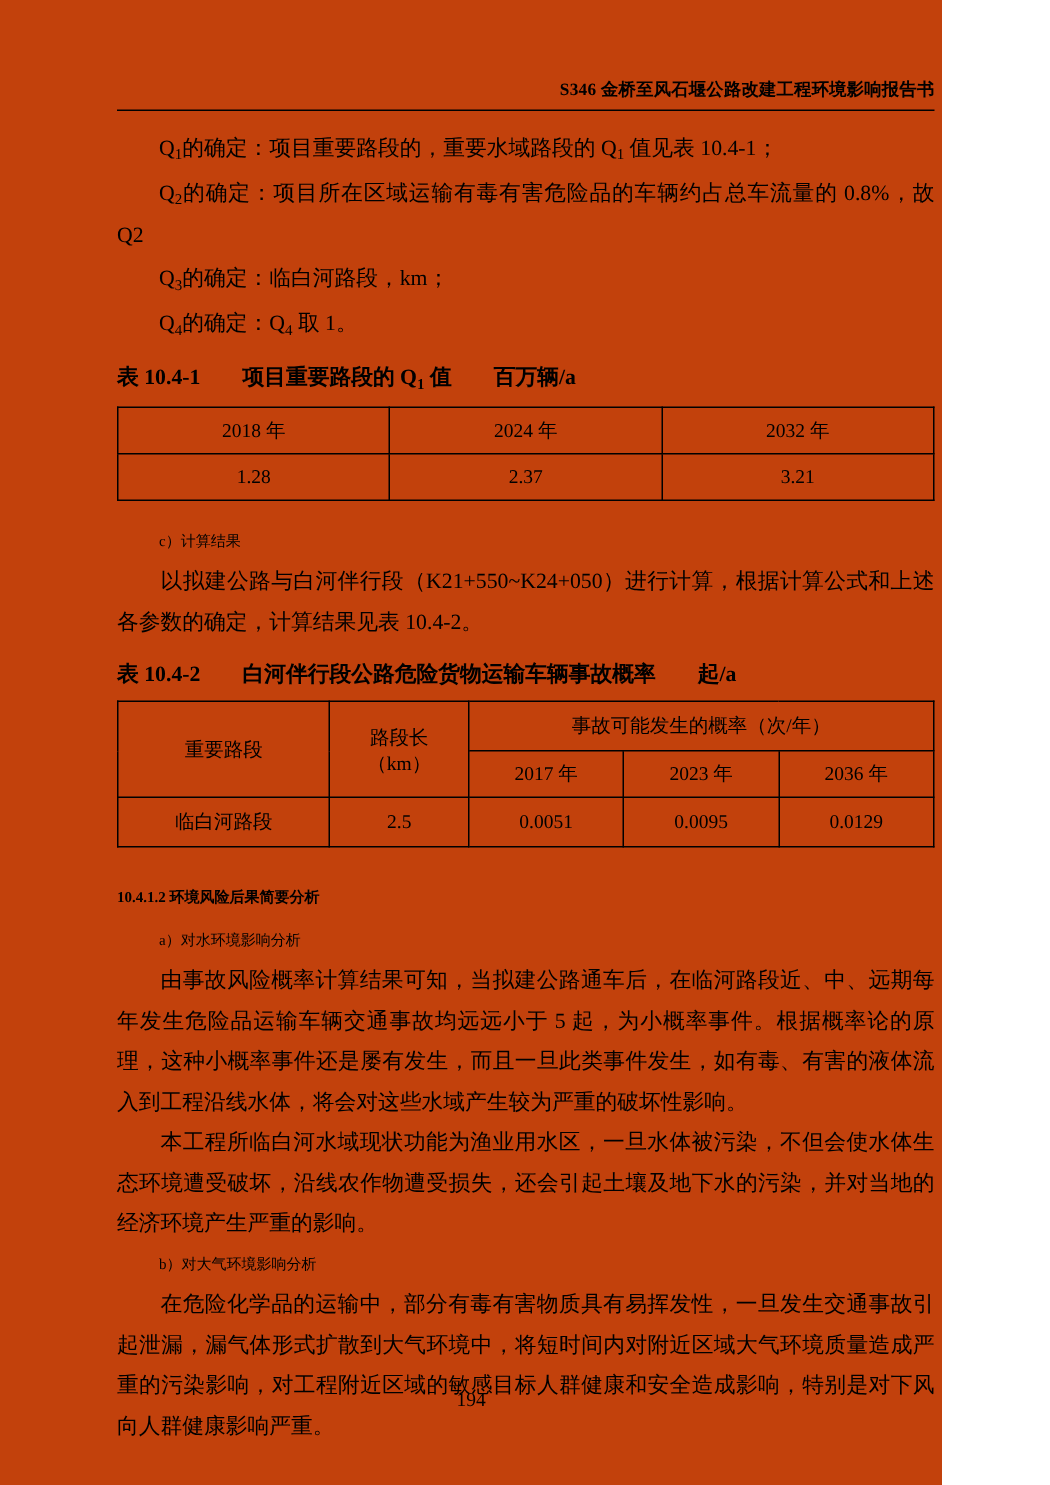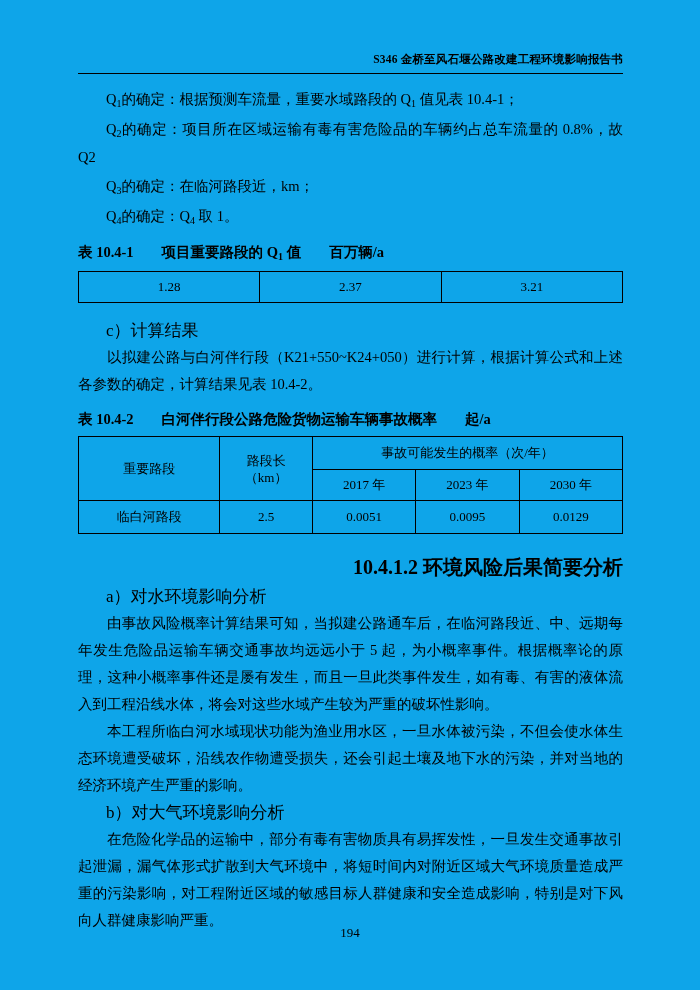--- a/index.html
+++ b/index.html
@@ -8,25 +8,25 @@
   }
   body {
     width: 700px;
     height: 990px;
     background: #ffffff;
     font-family: "Liberation Serif", "DejaVu Serif", serif;
     color: #000000;
   }
   .page {
     position: relative;
-    width: 700px;
+    width: 628px;
     height: 990px;
     box-sizing: border-box;
     padding: 16px;
-    background: #0ea5e9;
+    background: #c2410c;
   }
   .content {
     position: absolute;
     left: 78px;
     top: 52px;
     width: 545px;
   }
   .header {
     text-align: right;
     font-size: 11.5px;
@@ -84,28 +84,27 @@
     text-align: center;
     padding: 3px 2px;
   }
   .t2-head td { height: 26px; }
   .t2-sub td { height: 24px; }
   .t2-row td { height: 26px; }
   .two-line {
     line-height: 17px;
   }
   h4.section {
-    font-size: 20px;
+    font-size: 10px;
     font-weight: bold;
     margin: 20px 0 2px 0;
     line-height: 27px;
-    text-align: right;
   }
   .sub-head {
-    font-size: 17px;
+    font-size: 10px;
     line-height: 27px;
     text-indent: 28px;
     margin: 0;
   }
   .pagenum {
     position: absolute;
     left: 0;
     right: 0;
     top: 925px;
     text-align: center;
@@ -119,41 +118,46 @@
 <div class="page">
 
   <div class="content">
 
     <div class="header">
       <span>S346 金桥至风石堰公路改建工程环境影响报告书</span>
     </div>
     <div class="header-rule"></div>
 
     <p class="indent1">
-      <span>Q</span><sub>1</sub><span>的确定：根据预测车流量，重要水域路段的 Q</span><sub>1</sub><span> 值见表 10.4-1；</span>
+      <span>Q</span><sub>1</sub><span>的确定：项目重要路段的，重要水域路段的 Q</span><sub>1</sub><span> 值见表 10.4-1；</span>
     </p>
 
     <p class="indent1">
       <span>Q</span><sub>2</sub><span>的确定：项目所在区域运输有毒有害危险品的车辆约占总车流量的 0.8%，故 Q2</span>
     </p>
 
     <p class="indent1">
-      <span>Q</span><sub>3</sub><span>的确定：在临河路段近，km；</span>
+      <span>Q</span><sub>3</sub><span>的确定：临白河路段，km；</span>
     </p>
 
     <p class="indent1">
       <span>Q</span><sub>4</sub><span>的确定：Q</span><sub>4</sub><span> 取 1。</span>
     </p>
 
     <div class="tbl-caption">
       <span>表 10.4-1</span><span class="sp"></span><span>项目重要路段的 Q</span><sub>1</sub><span> 值</span><span class="sp"></span><span>百万辆/a</span>
     </div>
 
     <table class="t1">
       <tbody>
+        <tr>
+          <td>2018 年</td>
+          <td>2024 年</td>
+          <td>2032 年</td>
+        </tr>
         <tr>
           <td>1.28</td>
           <td>2.37</td>
           <td>3.21</td>
         </tr>
       </tbody>
     </table>
 
     <div class="gap-md"></div>
 
@@ -170,21 +174,21 @@
           <td rowspan="2" style="width:26%">重要路段</td>
           <td rowspan="2" style="width:17%" class="two-line">
             <span>路段长</span><br>
             <span>（km）</span>
           </td>
           <td colspan="3">事故可能发生的概率（次/年）</td>
         </tr>
         <tr class="t2-sub">
           <td style="width:19%">2017 年</td>
           <td style="width:19%">2023 年</td>
-          <td style="width:19%">2030 年</td>
+          <td style="width:19%">2036 年</td>
         </tr>
         <tr class="t2-row">
           <td>临白河路段</td>
           <td>2.5</td>
           <td>0.0051</td>
           <td>0.0095</td>
           <td>0.0129</td>
         </tr>
       </tbody>
     </table>

